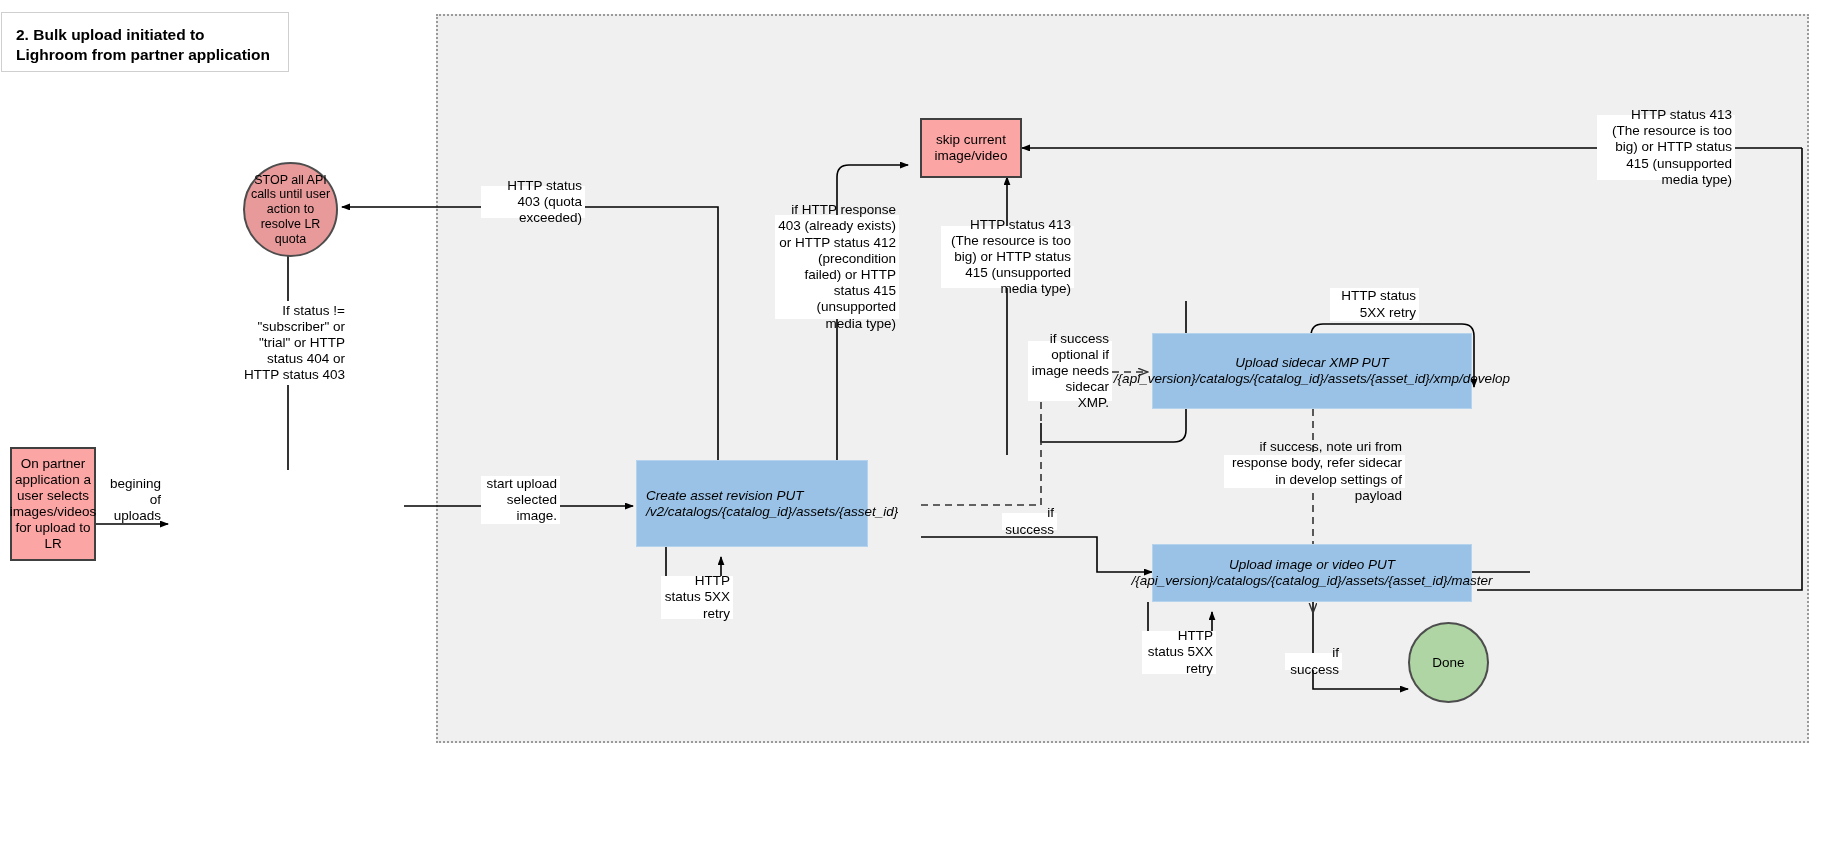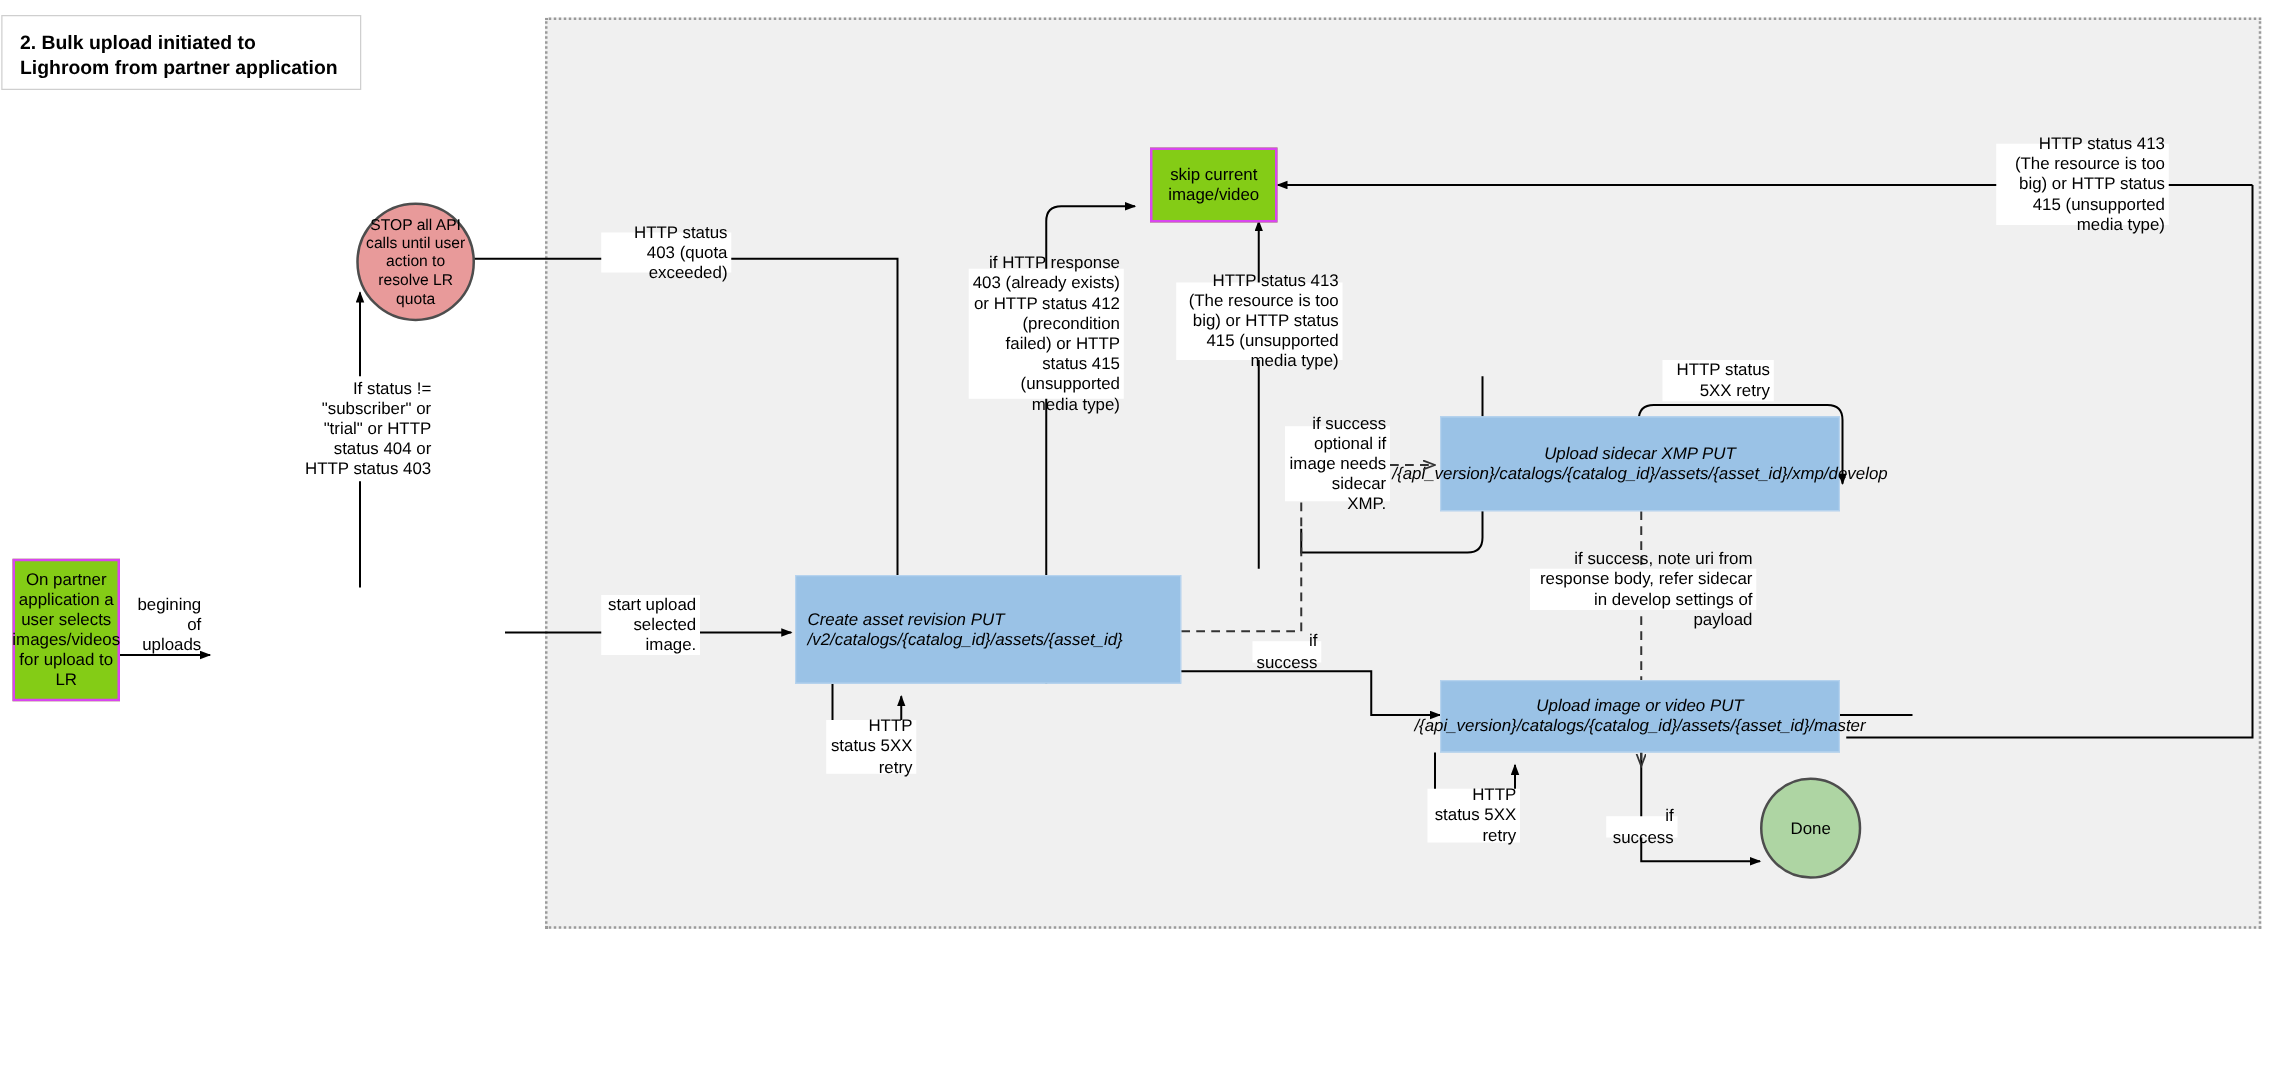--- a/index.html
+++ b/index.html
@@ -63,22 +63,22 @@
     font-size: 13.5px;
     color: #000000;
     white-space: nowrap;
   }
   .n-blue {
     background: #9ac2e6;
     border: 1px solid #b6d3ee;
     font-style: italic;
   }
   .n-yellow {
-    background: #84cc16;
-    border: 2px solid #d946ef;
+    background: #fca5a5;
+    border: 2px solid #404040;
   }
   .n-circle-red {
     background: #e89a9a;
     border: 2px solid #4d4d4d;
     border-radius: 50%;
   }
   .n-circle-green {
     background: #aed5a3;
     border: 2px solid #4d4d4d;
     border-radius: 50%;
@@ -153,23 +153,23 @@
 
       <path d="M921,505 L1041,505 L1041,372 L1147,372" marker-end="url(#arrowOpen)"></path>
 
       <path d="M1313,409 L1313,612" marker-end="url(#arrowOpen)"></path>
     </g>
   </svg>
 
   <div class="node n-yellow" style="left:10px; top:447px; width:86px; height:114px;">On partner application a user selects images/videos for upload to LR</div>
 
 
-  <div class="node n-circle-red" style="left:243px; top:162px; width:95px; height:95px; font-size:12.5px;margin-left:42px;">STOP all API calls until user action to resolve LR quota</div>
-
-  <div class="node n-blue" style="left:636px; top:460px; width:309px; height:87px; text-align:left; justify-content:flex-start; padding:0 9px;">Create asset revision PUT /v2/catalogs/{catalog_id}/assets/{asset_id}</div>
+  <div class="node n-circle-red" style="left:243px; top:162px; width:95px; height:95px; font-size:12.5px;">STOP all API calls until user action to resolve LR quota</div>
+
+  <div class="node n-blue" style="left:636px; top:460px; width:232px; height:87px; text-align:left; justify-content:flex-start; padding:0 9px;">Create asset revision PUT /v2/catalogs/{catalog_id}/assets/{asset_id}</div>
 
   <div class="node n-yellow" style="left:920px; top:118px; width:102px; height:60px;">skip current image/video</div>
 
   <div class="node n-blue" style="left:1152px; top:333px; width:320px; height:76px; padding:0 6px;">Upload sidecar XMP PUT /{api_version}/catalogs/{catalog_id}/assets/{asset_id}/xmp/develop</div>
 
   <div class="node n-circle-green" style="left:1408px; top:622px; width:81px; height:81px;">Done</div>
 
   <div class="node n-blue" style="left:1152px; top:544px; width:320px; height:58px; padding:0 6px;">Upload image or video  PUT /{api_version}/catalogs/{catalog_id}/assets/{asset_id}/master</div>
 
   <div class="edge-label" style="left:104px; top:484px; width:60px; height:32px;">begining of uploads</div>

